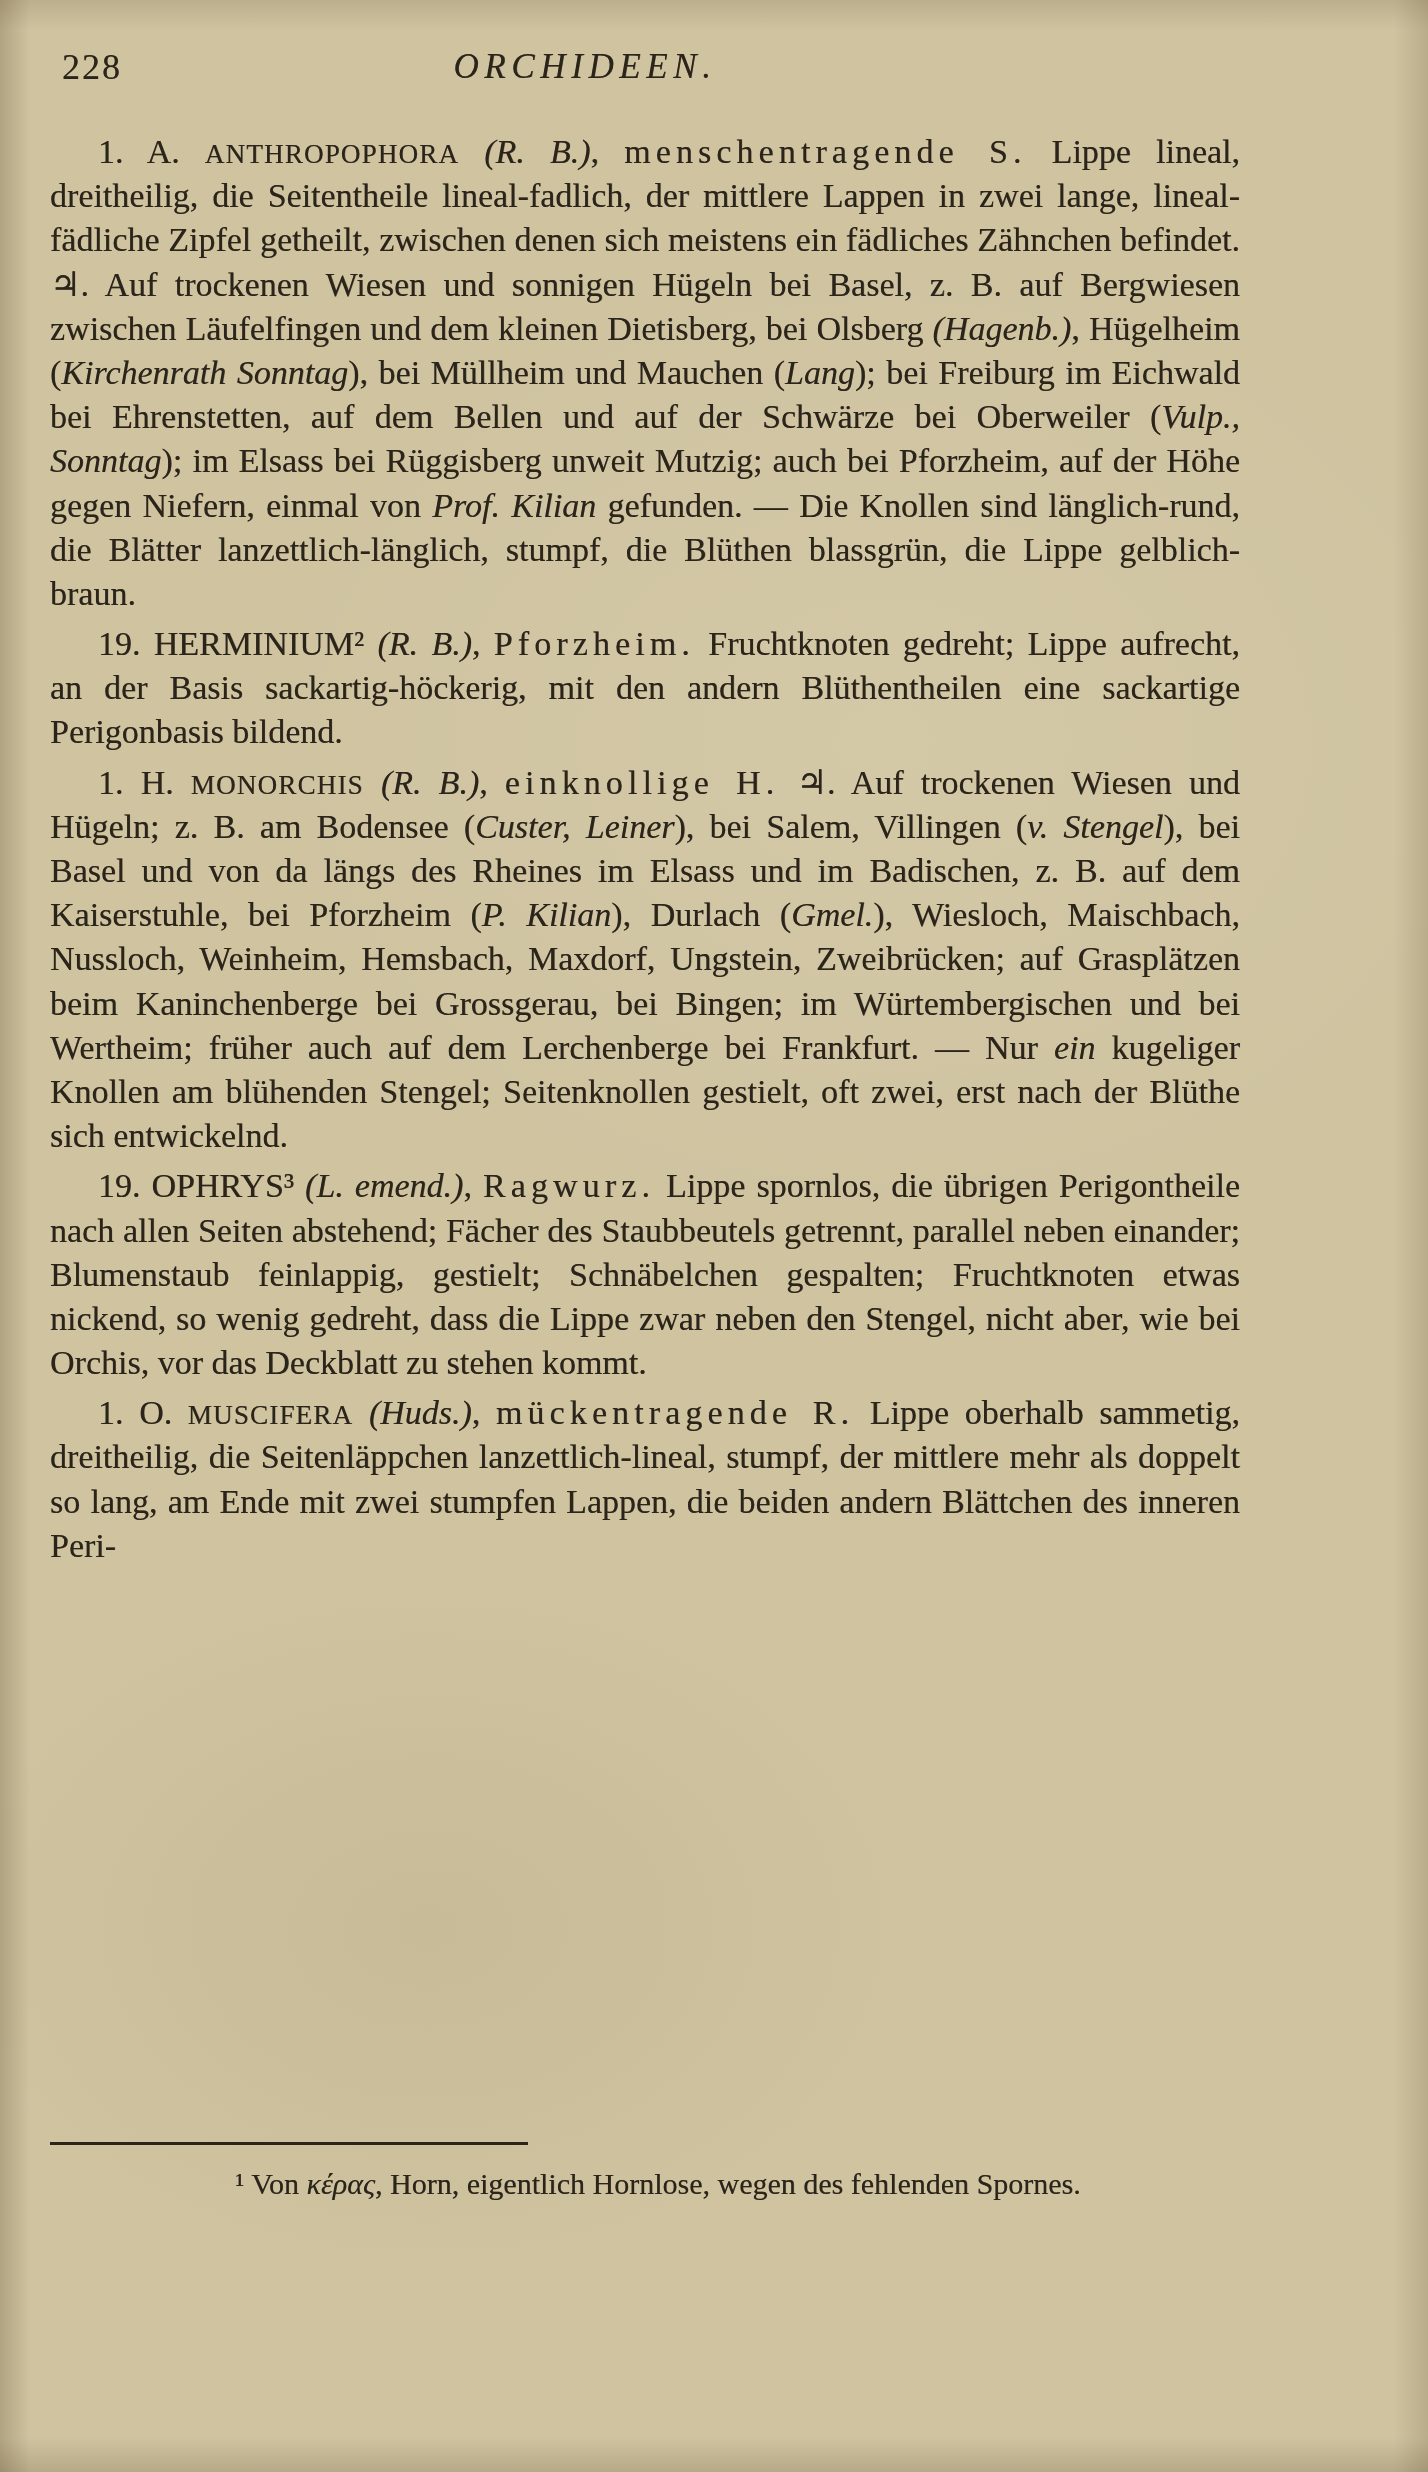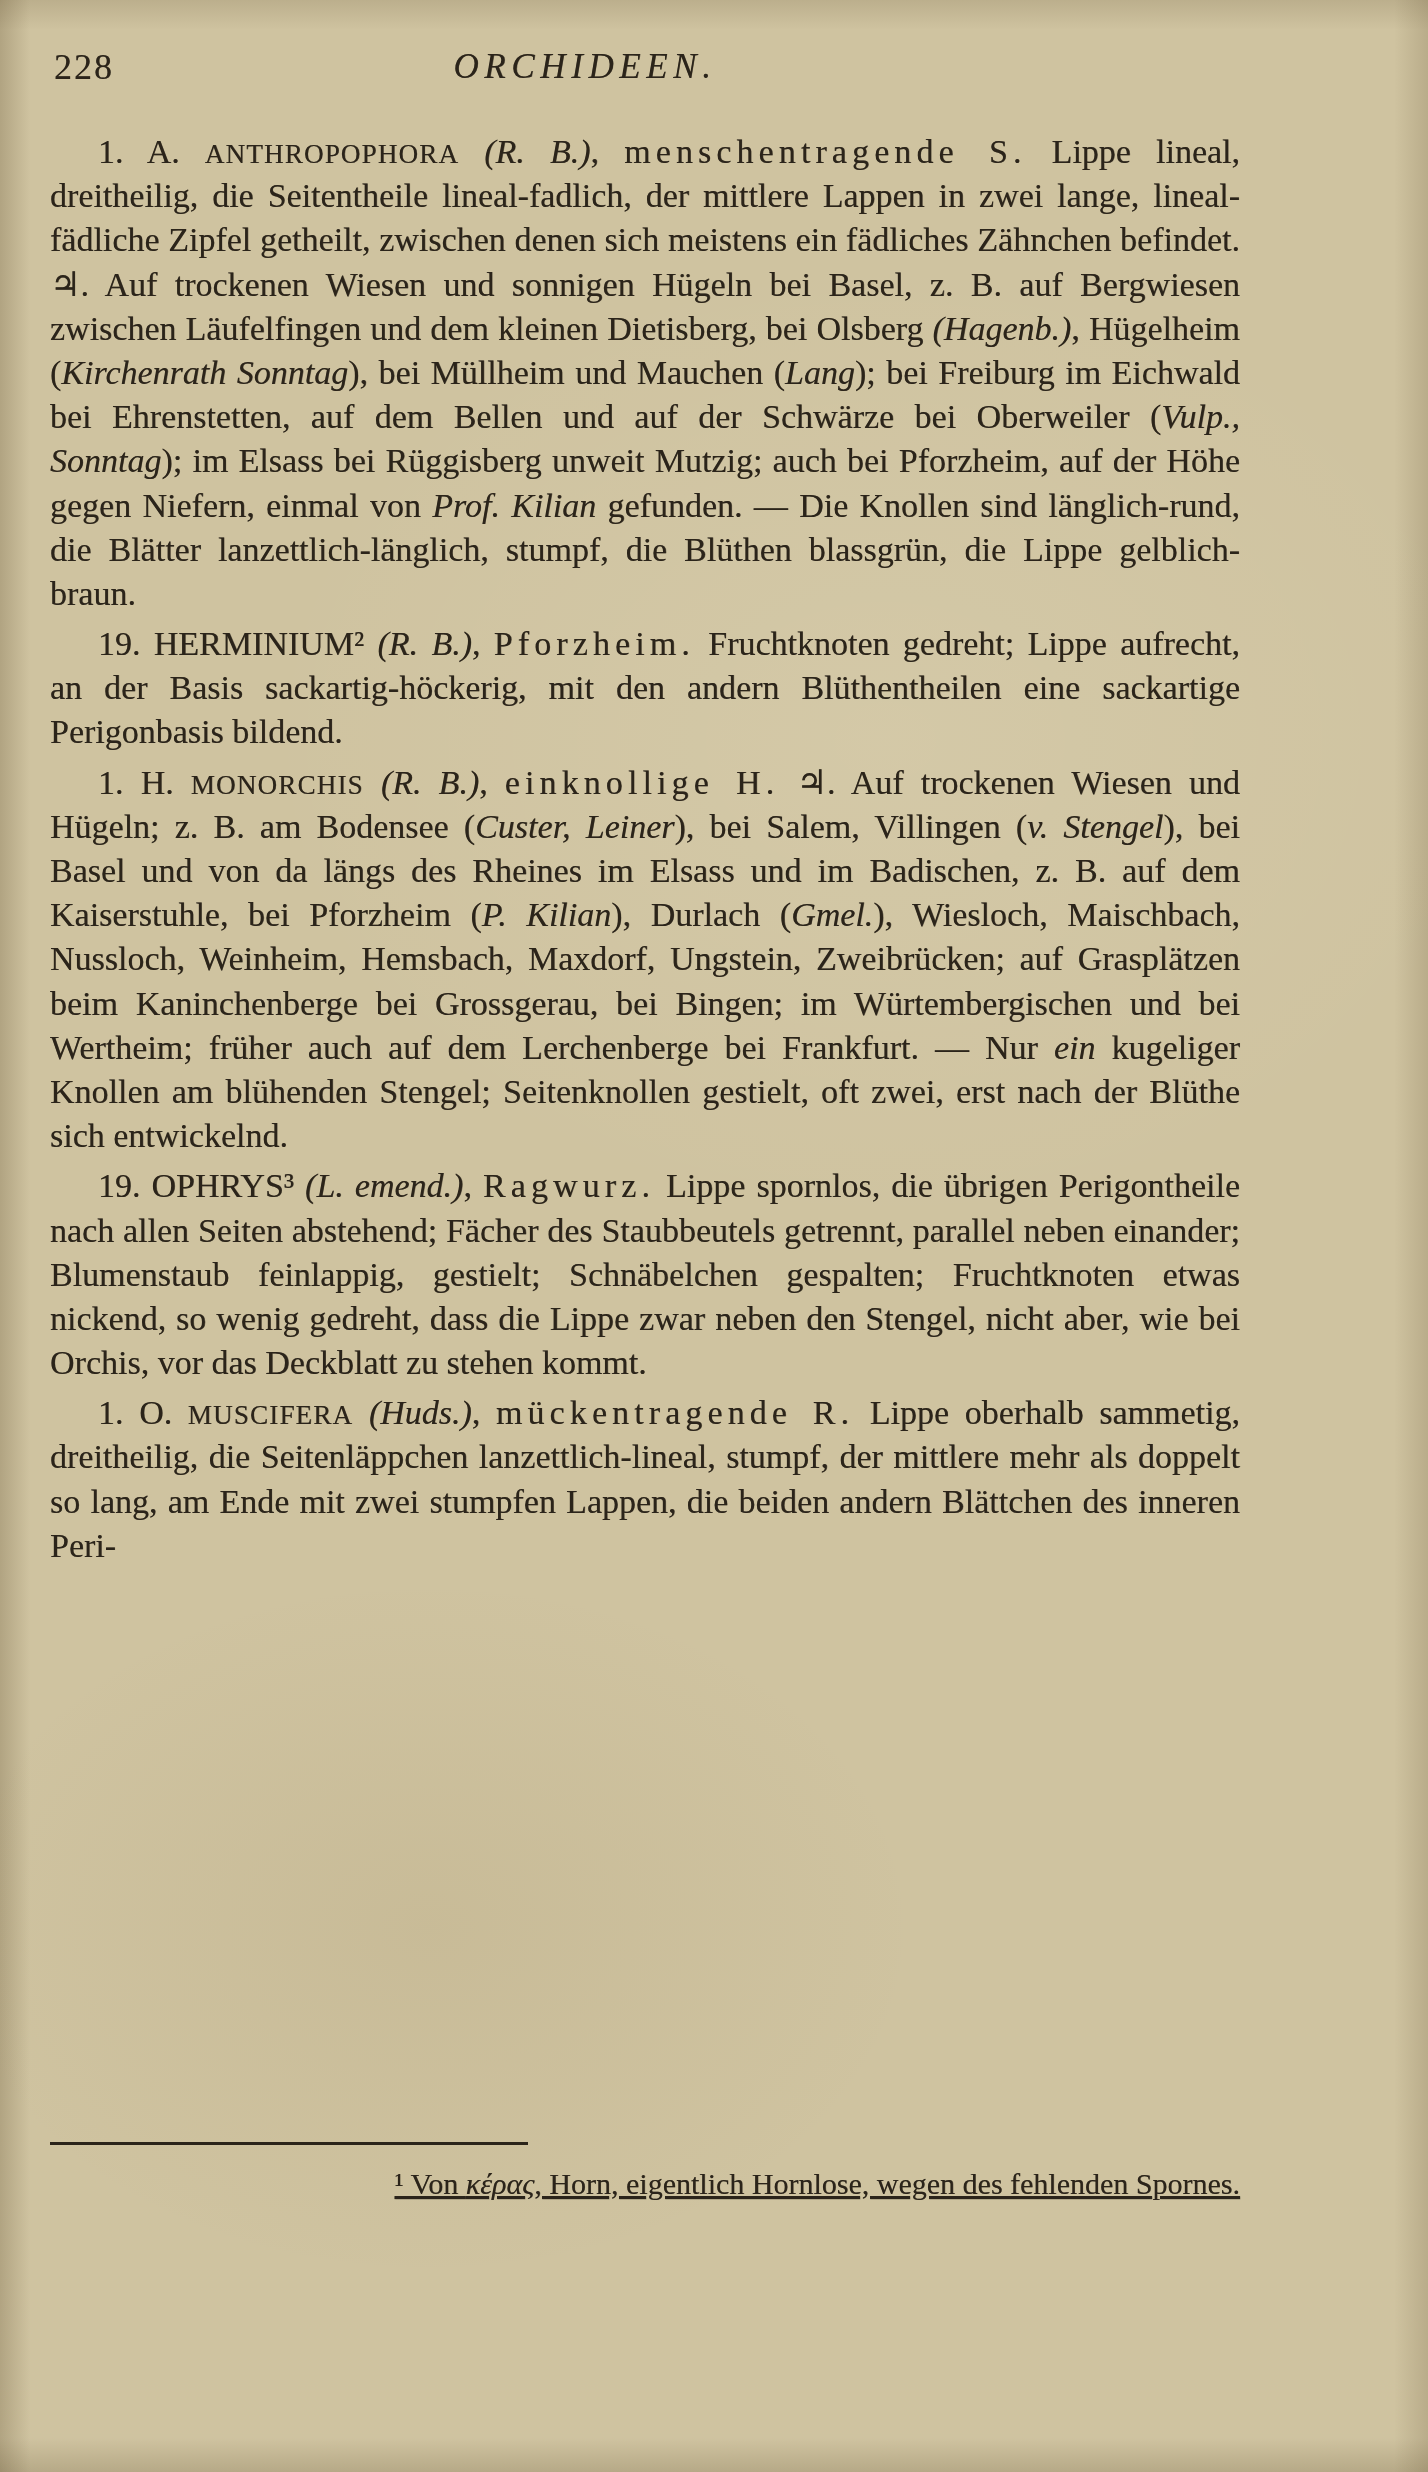--- a/index.html
+++ b/index.html
@@ -37,21 +37,21 @@
     -webkit-hyphens: auto;
   }
   .pagehead {
     position: relative;
     height: 52px;
     margin-bottom: 34px;
     text-align: center;
   }
   .pagenum {
     position: absolute;
-    left: 4px;
+    left: 12px;
     top: 0;
     font-size: 36px;
     letter-spacing: 2px;
   }
   .runtitle {
     display: inline-block;
     font-size: 35px;
     letter-spacing: 0.16em;
     transform: translateX(-60px);
     font-style: italic;
@@ -70,22 +70,21 @@
     line-height: 1.38;
   }
   .rule {
     width: 478px;
     border-top: 3px solid #2b241a;
     margin-bottom: 18px;
   }
   .note {
     margin: 0;
     text-indent: 26px;
-    text-align: right;
-    text-decoration: underline;
+    text-align: center;
   }
   
   .seg-n { }
   .seg-i { font-style: italic; }
   .seg-sc { font-size: 0.8em; letter-spacing: 0.04em; }
   .seg-sp { letter-spacing: 0.15em; }
 </style>
 </head>
 <body>
 

